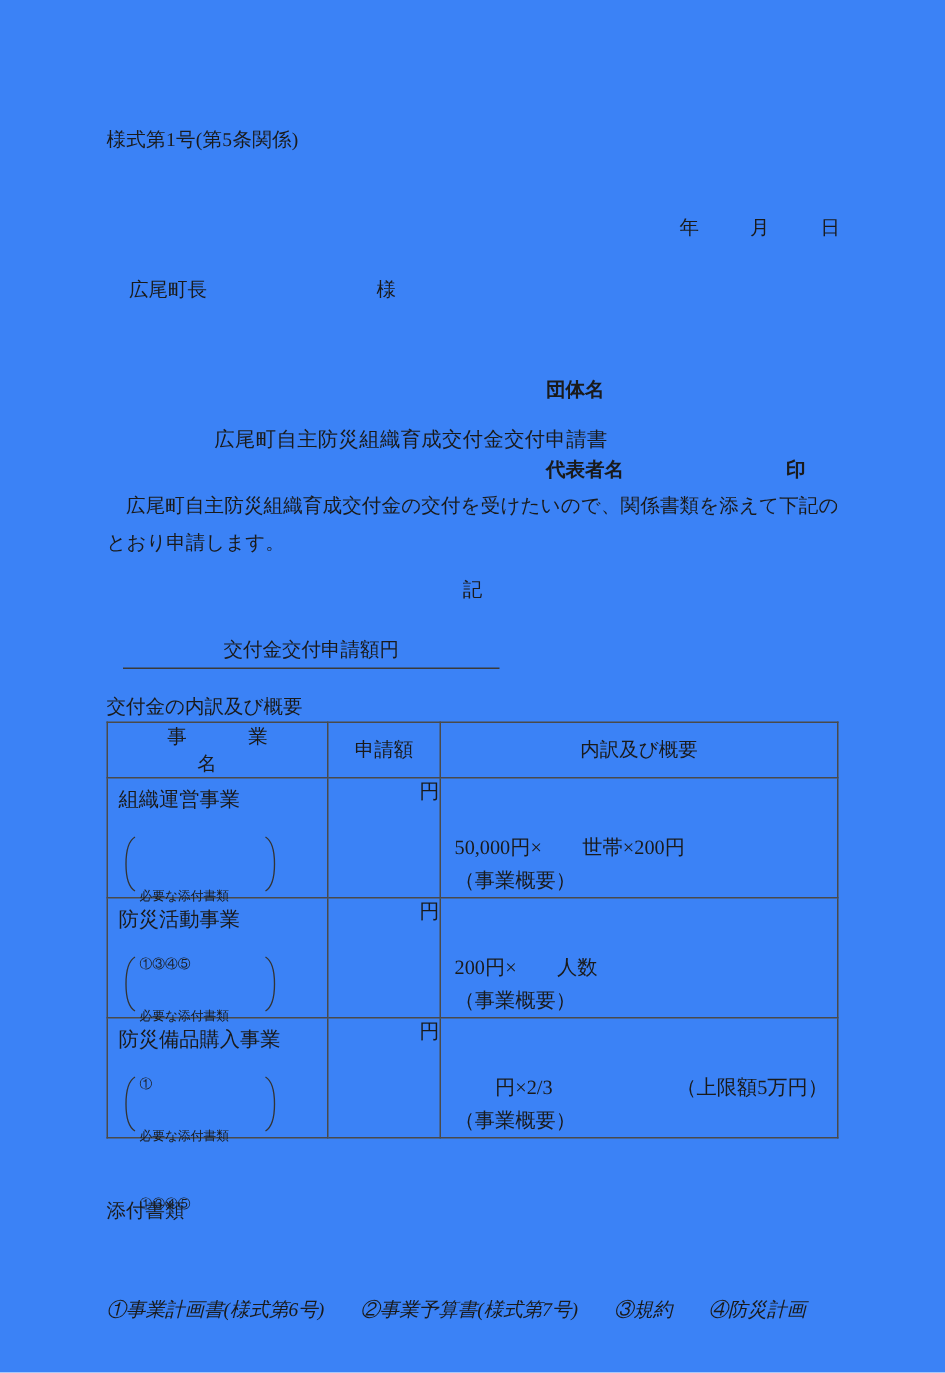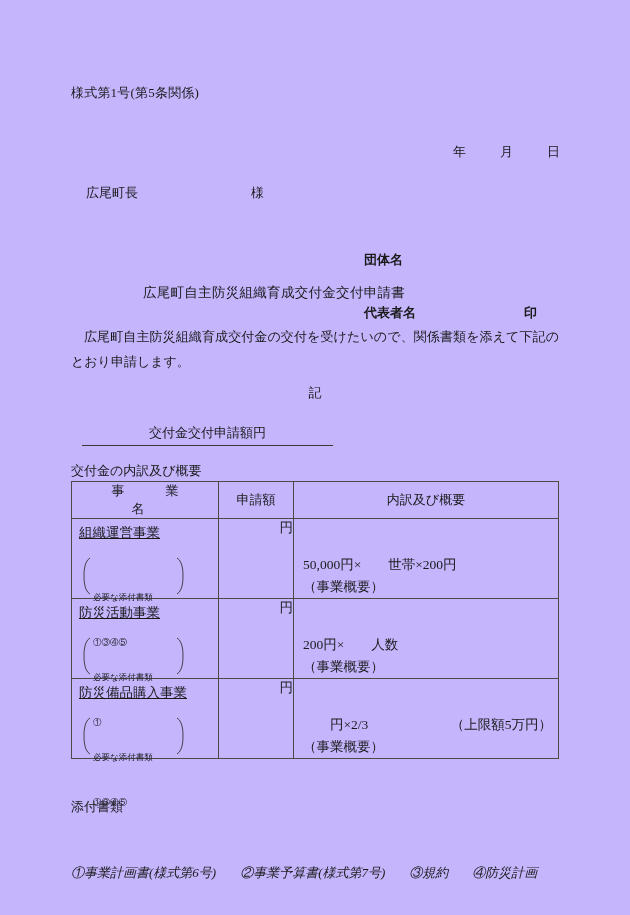--- a/index.html
+++ b/index.html
@@ -13,21 +13,21 @@
     height: 915px;
     position: relative;
     font-family: "Liberation Serif", "DejaVu Serif", serif;
     color: #1a1a1a;
     font-size: 12.5px;
     overflow: hidden;
   }
   .page {
     position: absolute;
     inset: 0;
-    background: #c4b5fd;
+    background: #3b82f6;
   }
 
   
   .abs { position: absolute; white-space: pre; }
 
   
   .form-number {
     left: 71px;
     top: 84px;
     font-size: 13px;
@@ -142,21 +142,21 @@
   .col-detail { width: 265px; }
 
   .breakdown-table thead th {
     height: 24px;
     text-align: center;
     vertical-align: middle;
     font-size: 13px;
   }
   .head-name-spaced { letter-spacing: 14px; padding-left: 14px; }
 
-  .cell-pad { padding: 5px 7px 0 7px; text-decoration: underline; }
+  .cell-pad { padding: 5px 7px 0 7px; }
 
   tbody tr { height: 78px; }
 
   .project-name { font-size: 13.5px; line-height: 18px; }
 
   
   .note-box {
     margin-top: 15px;
     margin-left: 3px;
     position: relative;

